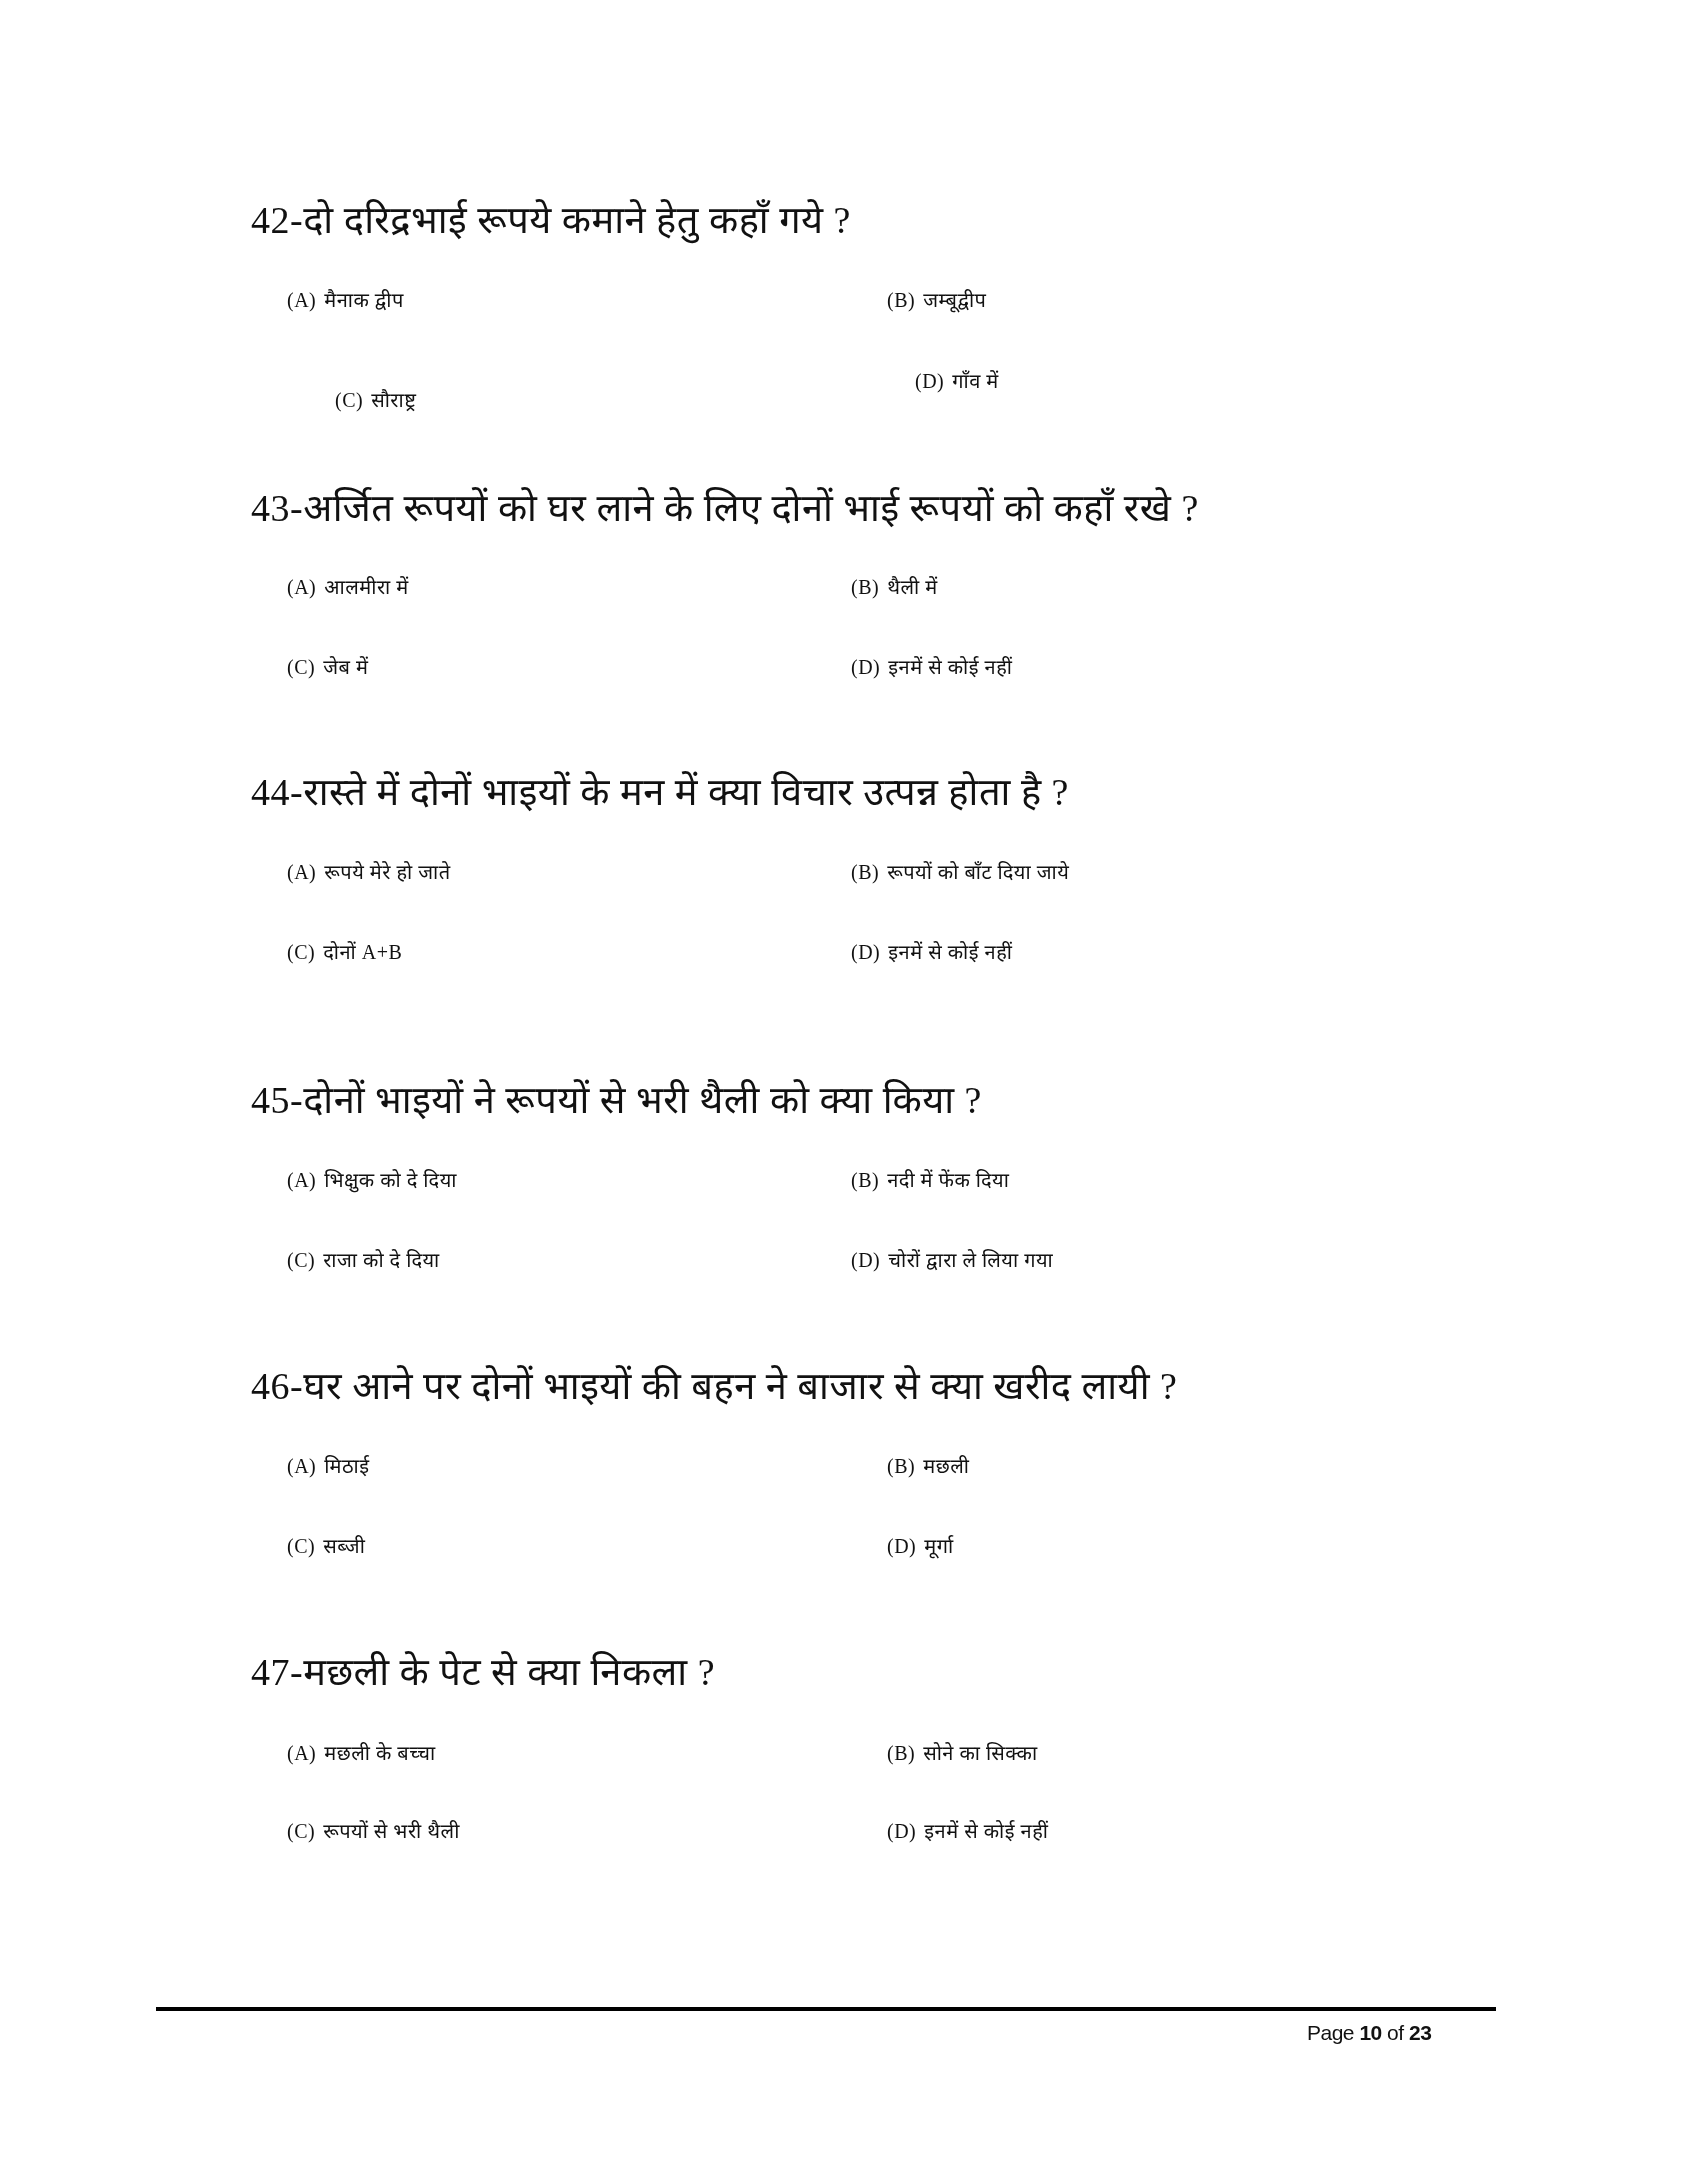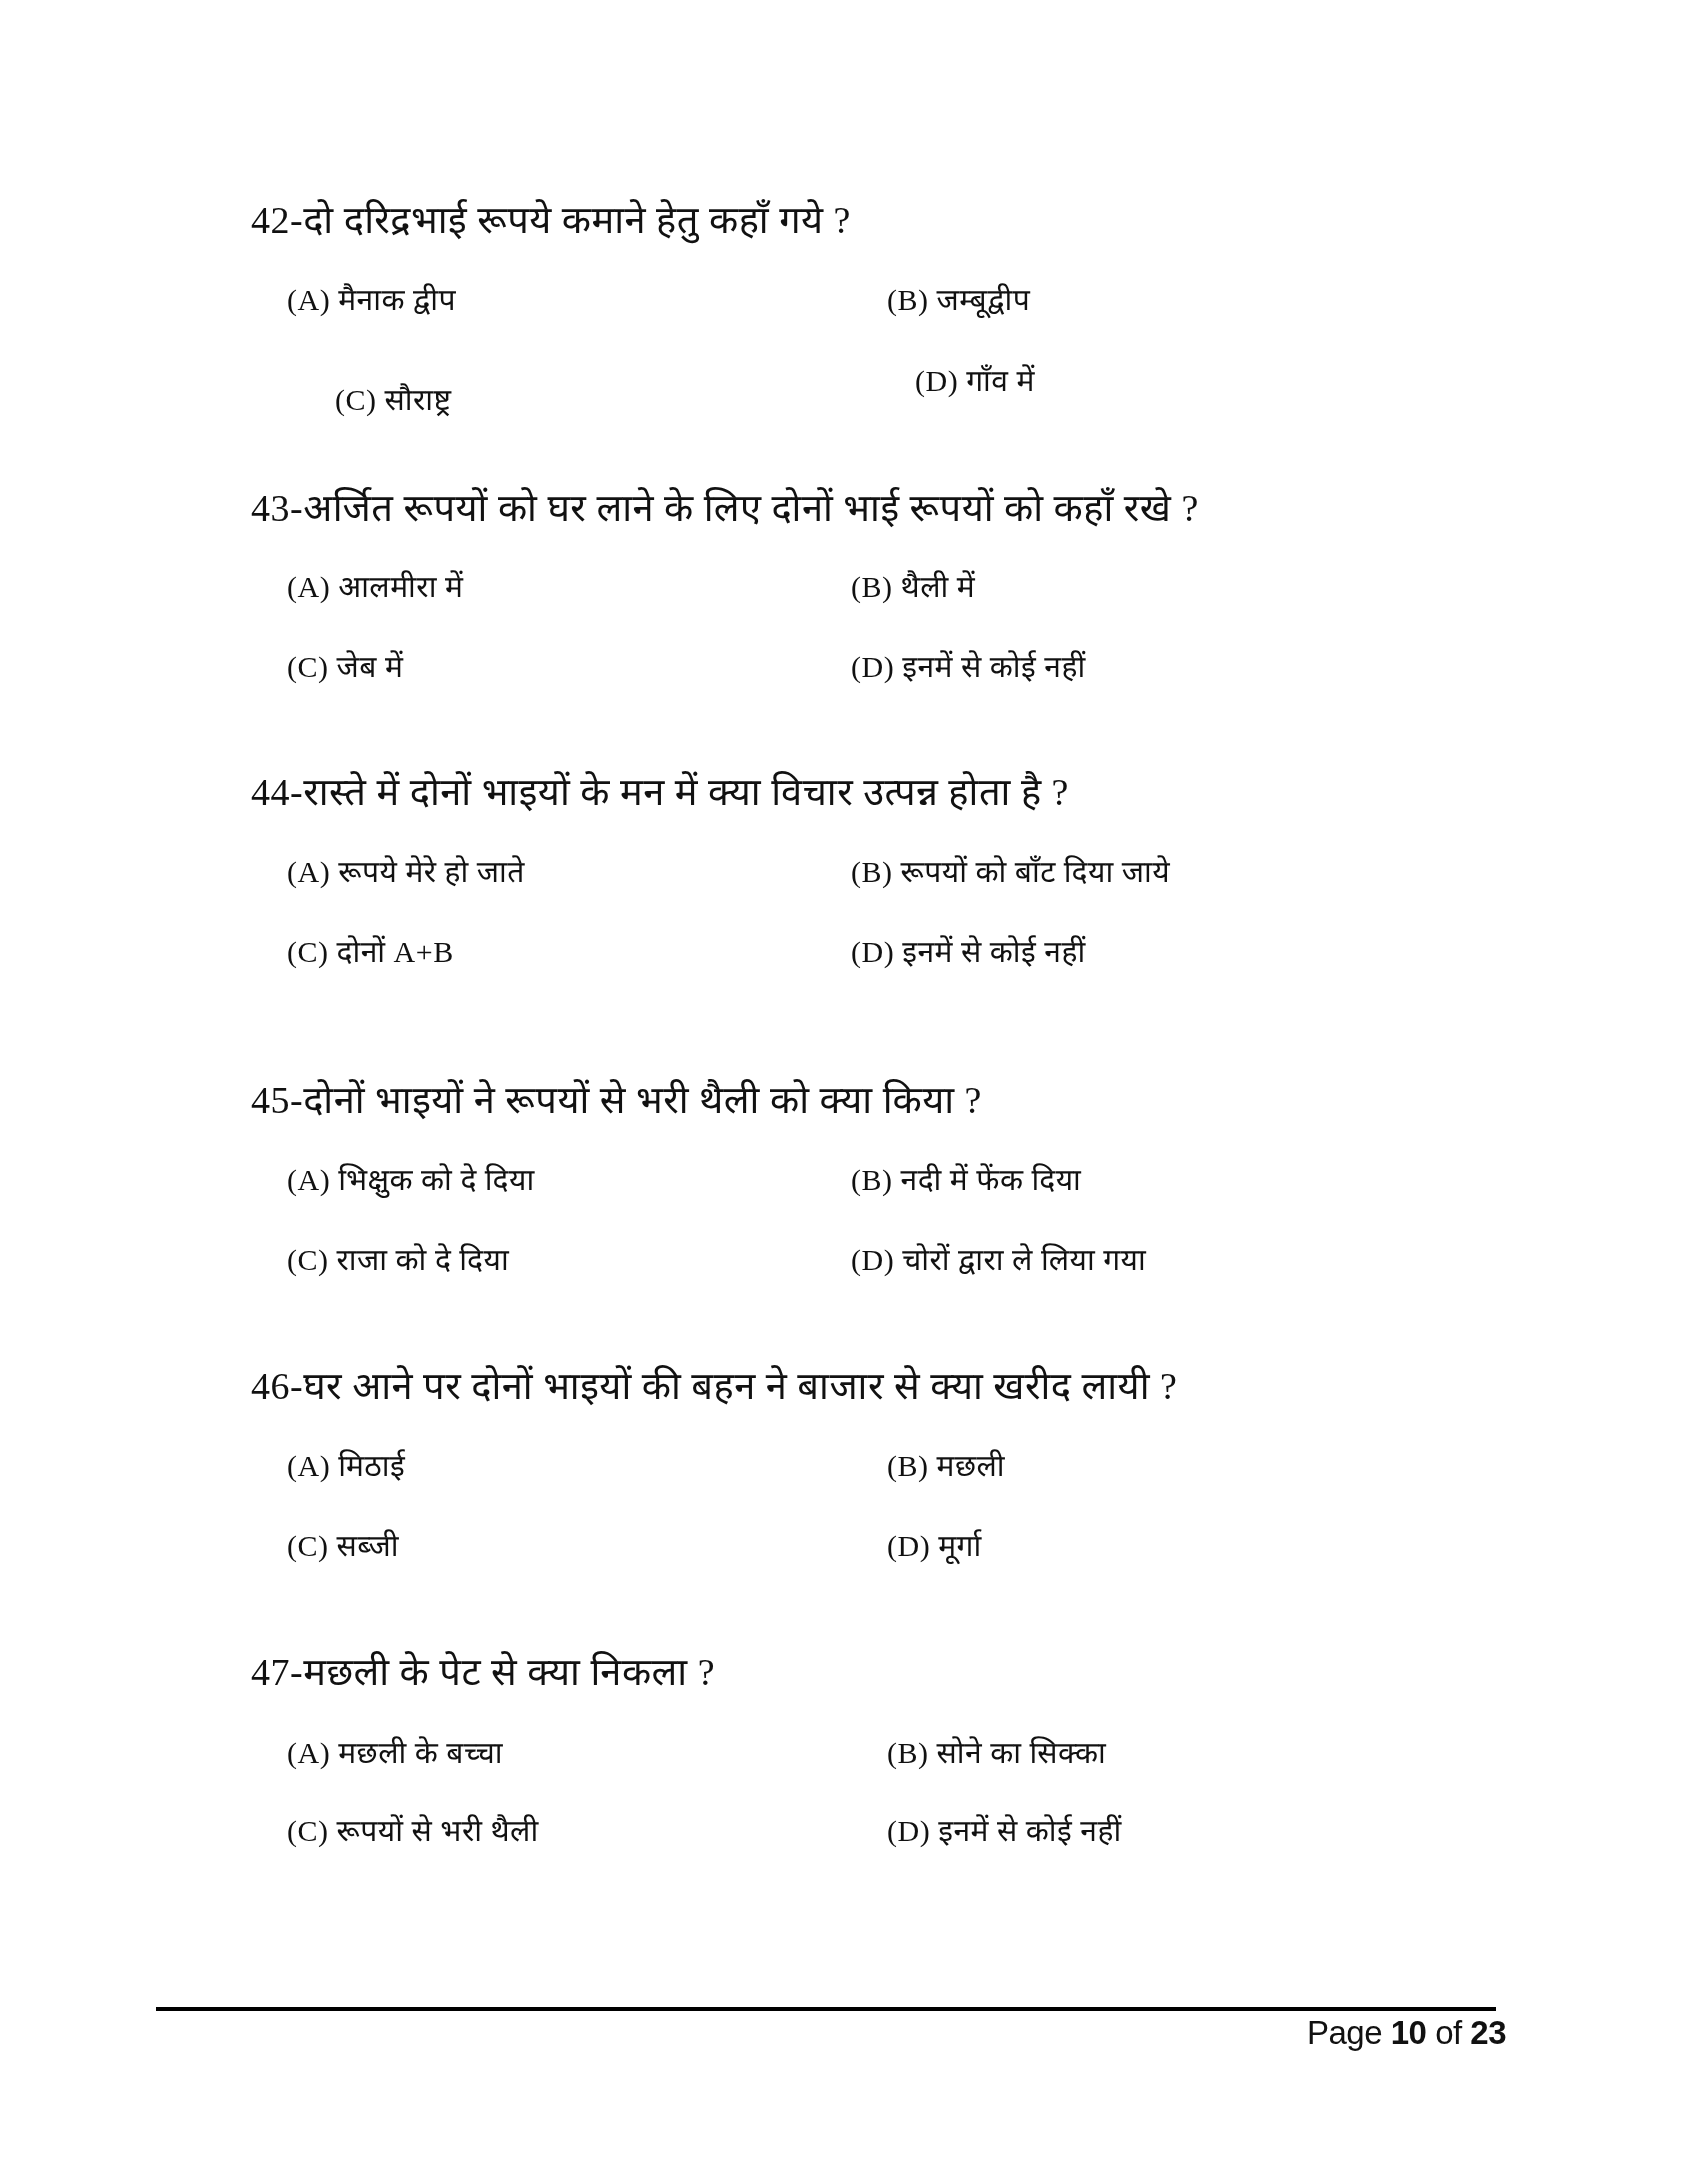--- a/index.html
+++ b/index.html
@@ -1,22 +1,22 @@
 <!DOCTYPE html>
 <html><head>
 <meta charset="utf-8">
 <style>
   html, body { margin:0; padding:0; background:#ffffff; }
   body { width:1683px; height:2178px; position:relative; overflow:hidden;
          font-family:"Liberation Serif","DejaVu Serif",serif; color:#111; }
   .q { position:absolute; left:251px; font-size:38px; line-height:40px; white-space:nowrap; letter-spacing:0.5px; }
-  .opt { position:absolute; font-size:30px; line-height:40px; white-space:nowrap; letter-spacing:0.5px; }
+  .opt { position:absolute; font-size:20px; line-height:40px; white-space:nowrap; letter-spacing:0.5px; }
   .opt .lbl { margin-right:8px; }
   .footer-rule { position:absolute; left:156px; top:2007px; width:1340px; height:4px; background:#000; }
-  .page-num { position:absolute; left:1307px; top:2016px; font-family:"Liberation Sans","DejaVu Sans",sans-serif; font-size:33px; line-height:34px; letter-spacing:-0.5px; }
+  .page-num { position:absolute; left:1307px; top:2016px; font-family:"Liberation Sans","DejaVu Sans",sans-serif; font-size:21px; line-height:34px; letter-spacing:-0.5px; }
   .page-num b { font-weight:bold; }
 </style>
 </head>
 <body>
 
 <div class="q" style="top:200px;">
   <span>42-</span><span>दो दरिद्रभाई रूपये कमाने हेतु कहाँ गये ?</span>
 </div>
 <div class="opt" style="left:287px; top:280px;"><span class="lbl">(A)</span><span>मैनाक द्वीप</span></div>
 <div class="opt" style="left:887px; top:280px;"><span class="lbl">(B)</span><span>जम्बूद्वीप</span></div>

